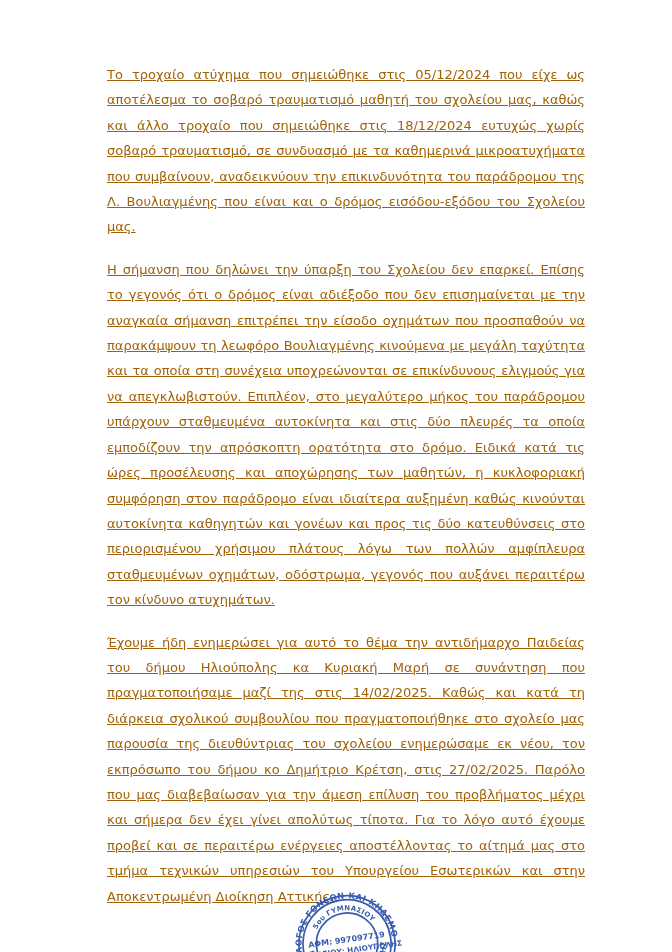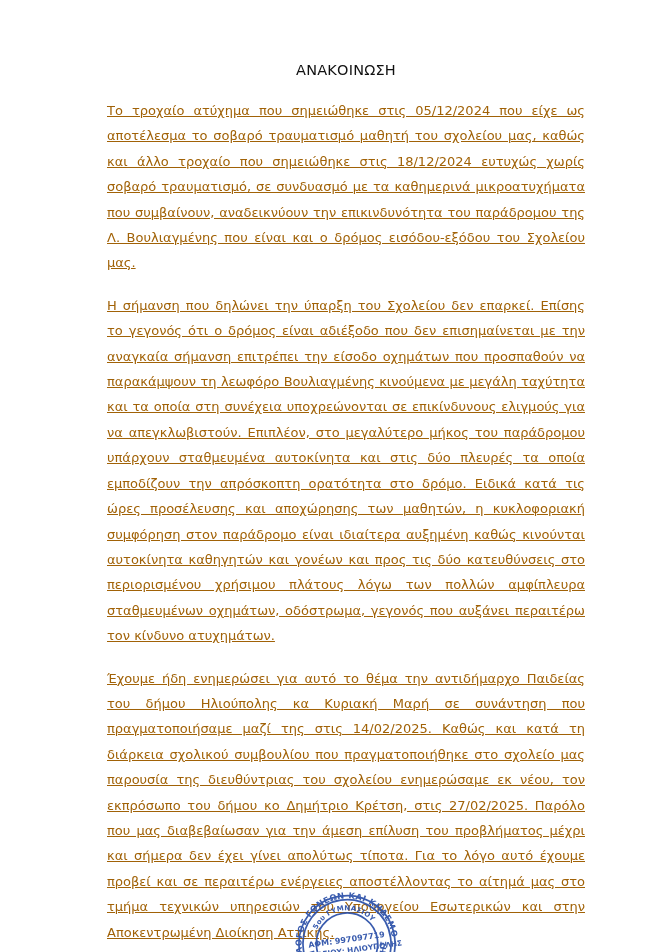--- a/index.html
+++ b/index.html
@@ -66,21 +66,20 @@
   }
   .stamp svg { display: block; }
 </style>
 </head>
 <body>
 
 <div class="page">
 
   <div class="doc-body">
 
-    <h1 class="doc-title">ΑΝΑΚΟΙΝΩΣΗ</h1>
 
     <p class="para">Το τροχαίο ατύχημα που σημειώθηκε στις 05/12/2024 που είχε ως αποτέλεσμα το σοβαρό τραυματισμό μαθητή του σχολείου μας, καθώς και άλλο τροχαίο που σημειώθηκε στις 18/12/2024 ευτυχώς χωρίς σοβαρό τραυματισμό, σε συνδυασμό με τα καθημερινά μικροατυχήματα που συμβαίνουν, αναδεικνύουν την επικινδυνότητα του παράδρομου της Λ. Βουλιαγμένης που είναι και ο δρόμος εισόδου-εξόδου του Σχολείου μας.</p>
 
     <p class="para">Η σήμανση που δηλώνει την ύπαρξη του Σχολείου δεν επαρκεί. Επίσης το γεγονός ότι ο δρόμος είναι αδιέξοδο που δεν επισημαίνεται με την αναγκαία σήμανση επιτρέπει την είσοδο οχημάτων που προσπαθούν να παρακάμψουν τη λεωφόρο Βουλιαγμένης κινούμενα με μεγάλη ταχύτητα και τα οποία στη συνέχεια υποχρεώνονται σε επικίνδυνους ελιγμούς για να απεγκλωβιστούν. Επιπλέον, στο μεγαλύτερο μήκος του παράδρομου υπάρχουν σταθμευμένα αυτοκίνητα και στις δύο πλευρές τα οποία εμποδίζουν την απρόσκοπτη ορατότητα στο δρόμο. Ειδικά κατά τις ώρες προσέλευσης και αποχώρησης των μαθητών, η κυκλοφοριακή συμφόρηση στον παράδρομο είναι ιδιαίτερα αυξημένη καθώς κινούνται αυτοκίνητα καθηγητών και γονέων και προς τις δύο κατευθύνσεις στο περιορισμένου χρήσιμου πλάτους λόγω των πολλών αμφίπλευρα σταθμευμένων οχημάτων, οδόστρωμα, γεγονός που αυξάνει περαιτέρω τον κίνδυνο ατυχημάτων.</p>
 
     <p class="para">Έχουμε ήδη ενημερώσει για αυτό το θέμα την αντιδήμαρχο Παιδείας του δήμου Ηλιούπολης κα Κυριακή Μαρή σε συνάντηση που πραγματοποιήσαμε μαζί της στις 14/02/2025. Καθώς και κατά τη διάρκεια σχολικού συμβουλίου που πραγματοποιήθηκε στο σχολείο μας παρουσία της διευθύντριας του σχολείου ενημερώσαμε εκ νέου, τον εκπρόσωπο του δήμου κο Δημήτριο Κρέτση, στις 27/02/2025. Παρόλο που μας διαβεβαίωσαν για την άμεση επίλυση του προβλήματος μέχρι και σήμερα δεν έχει γίνει απολύτως τίποτα. Για το λόγο αυτό έχουμε προβεί και σε περαιτέρω ενέργειες αποστέλλοντας το αίτημά μας στο τμήμα τεχνικών υπηρεσιών του Υπουργείου Εσωτερικών και στην Αποκεντρωμένη Διοίκηση Αττικής.</p>
 
   </div>
 
   <div class="stamp-wrap">

